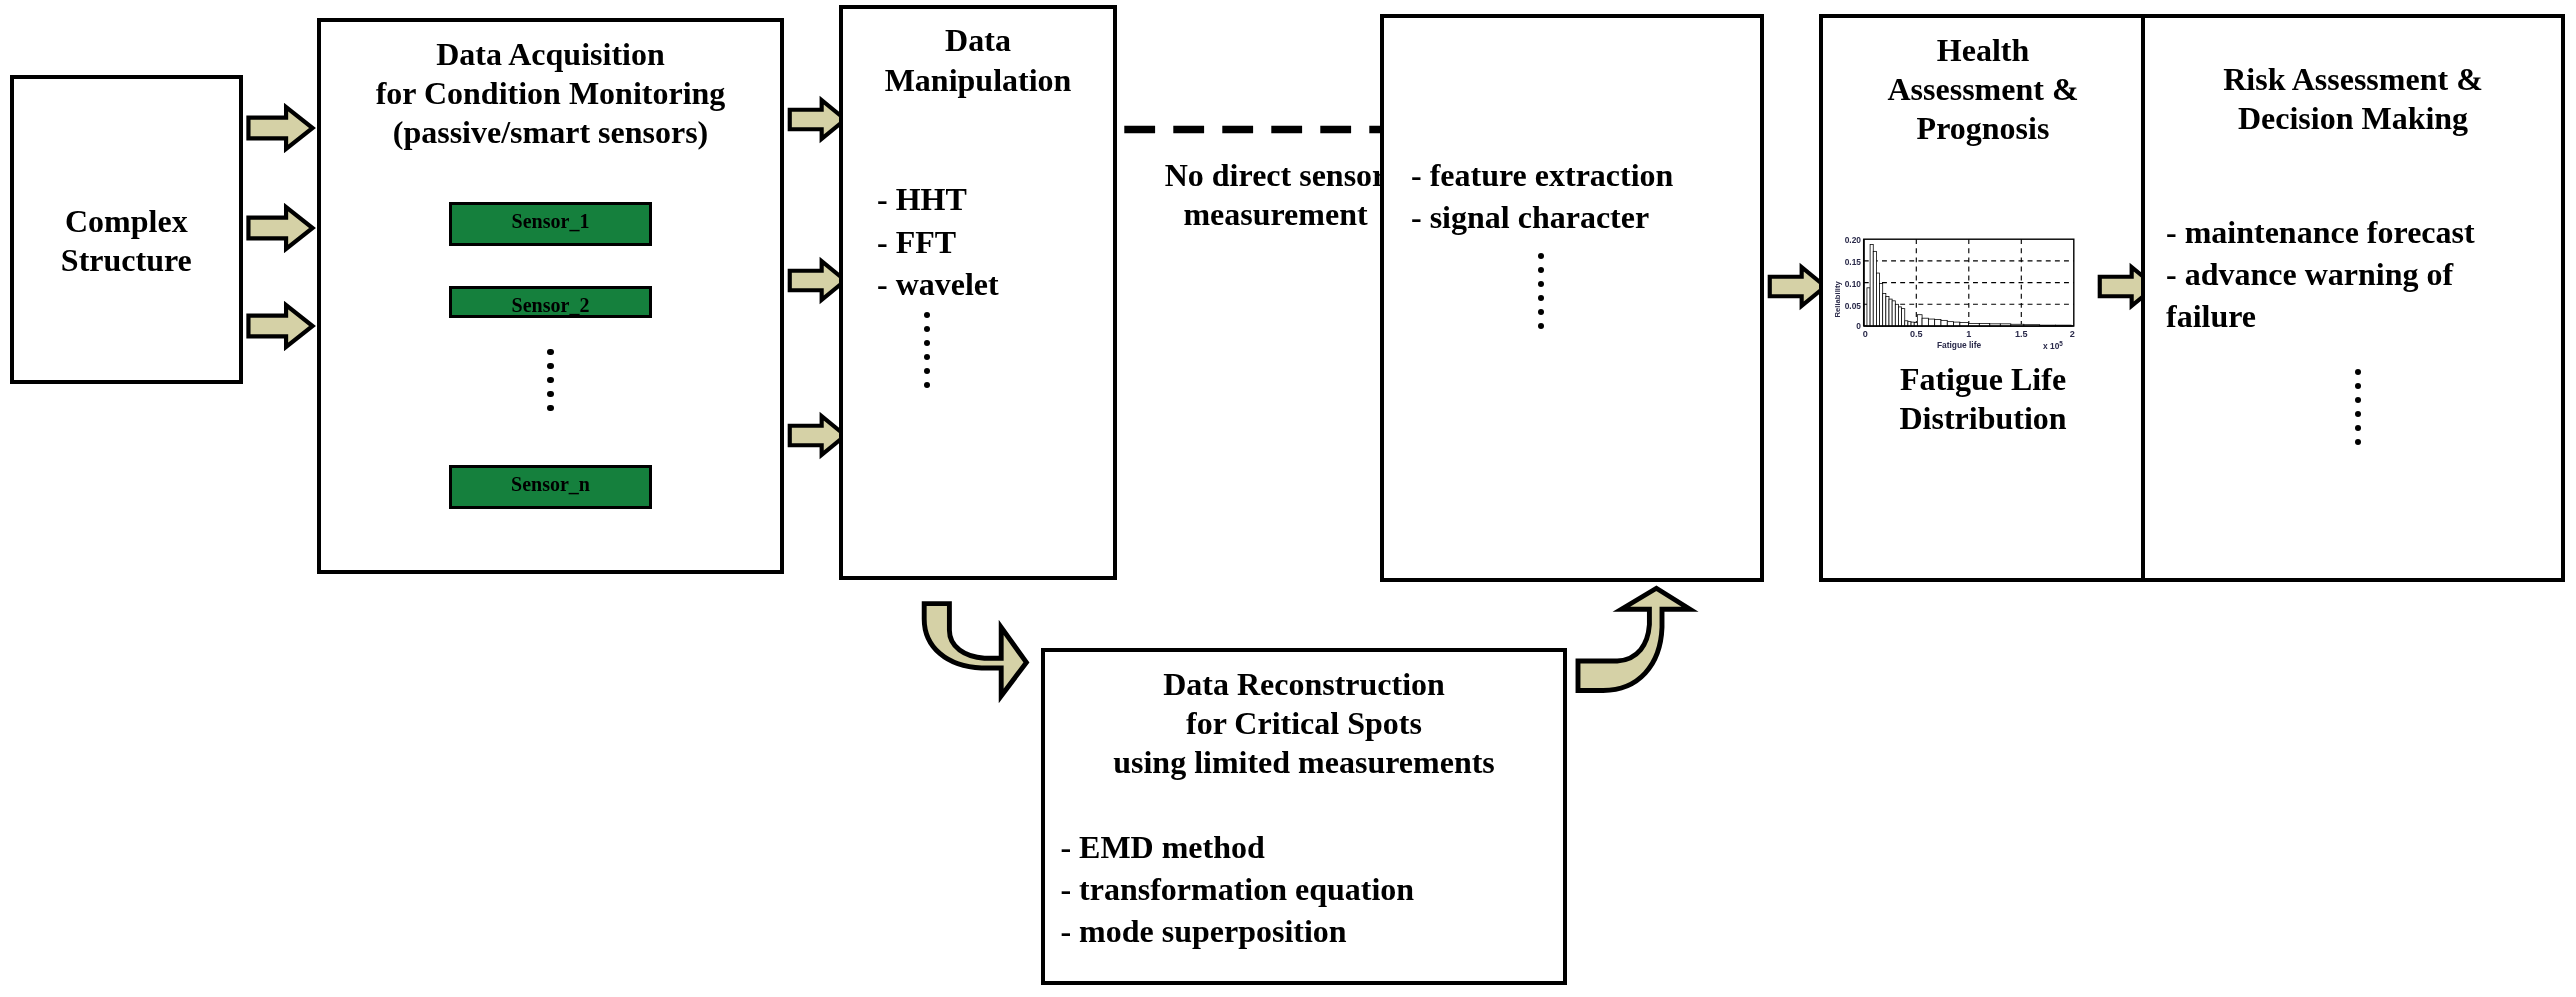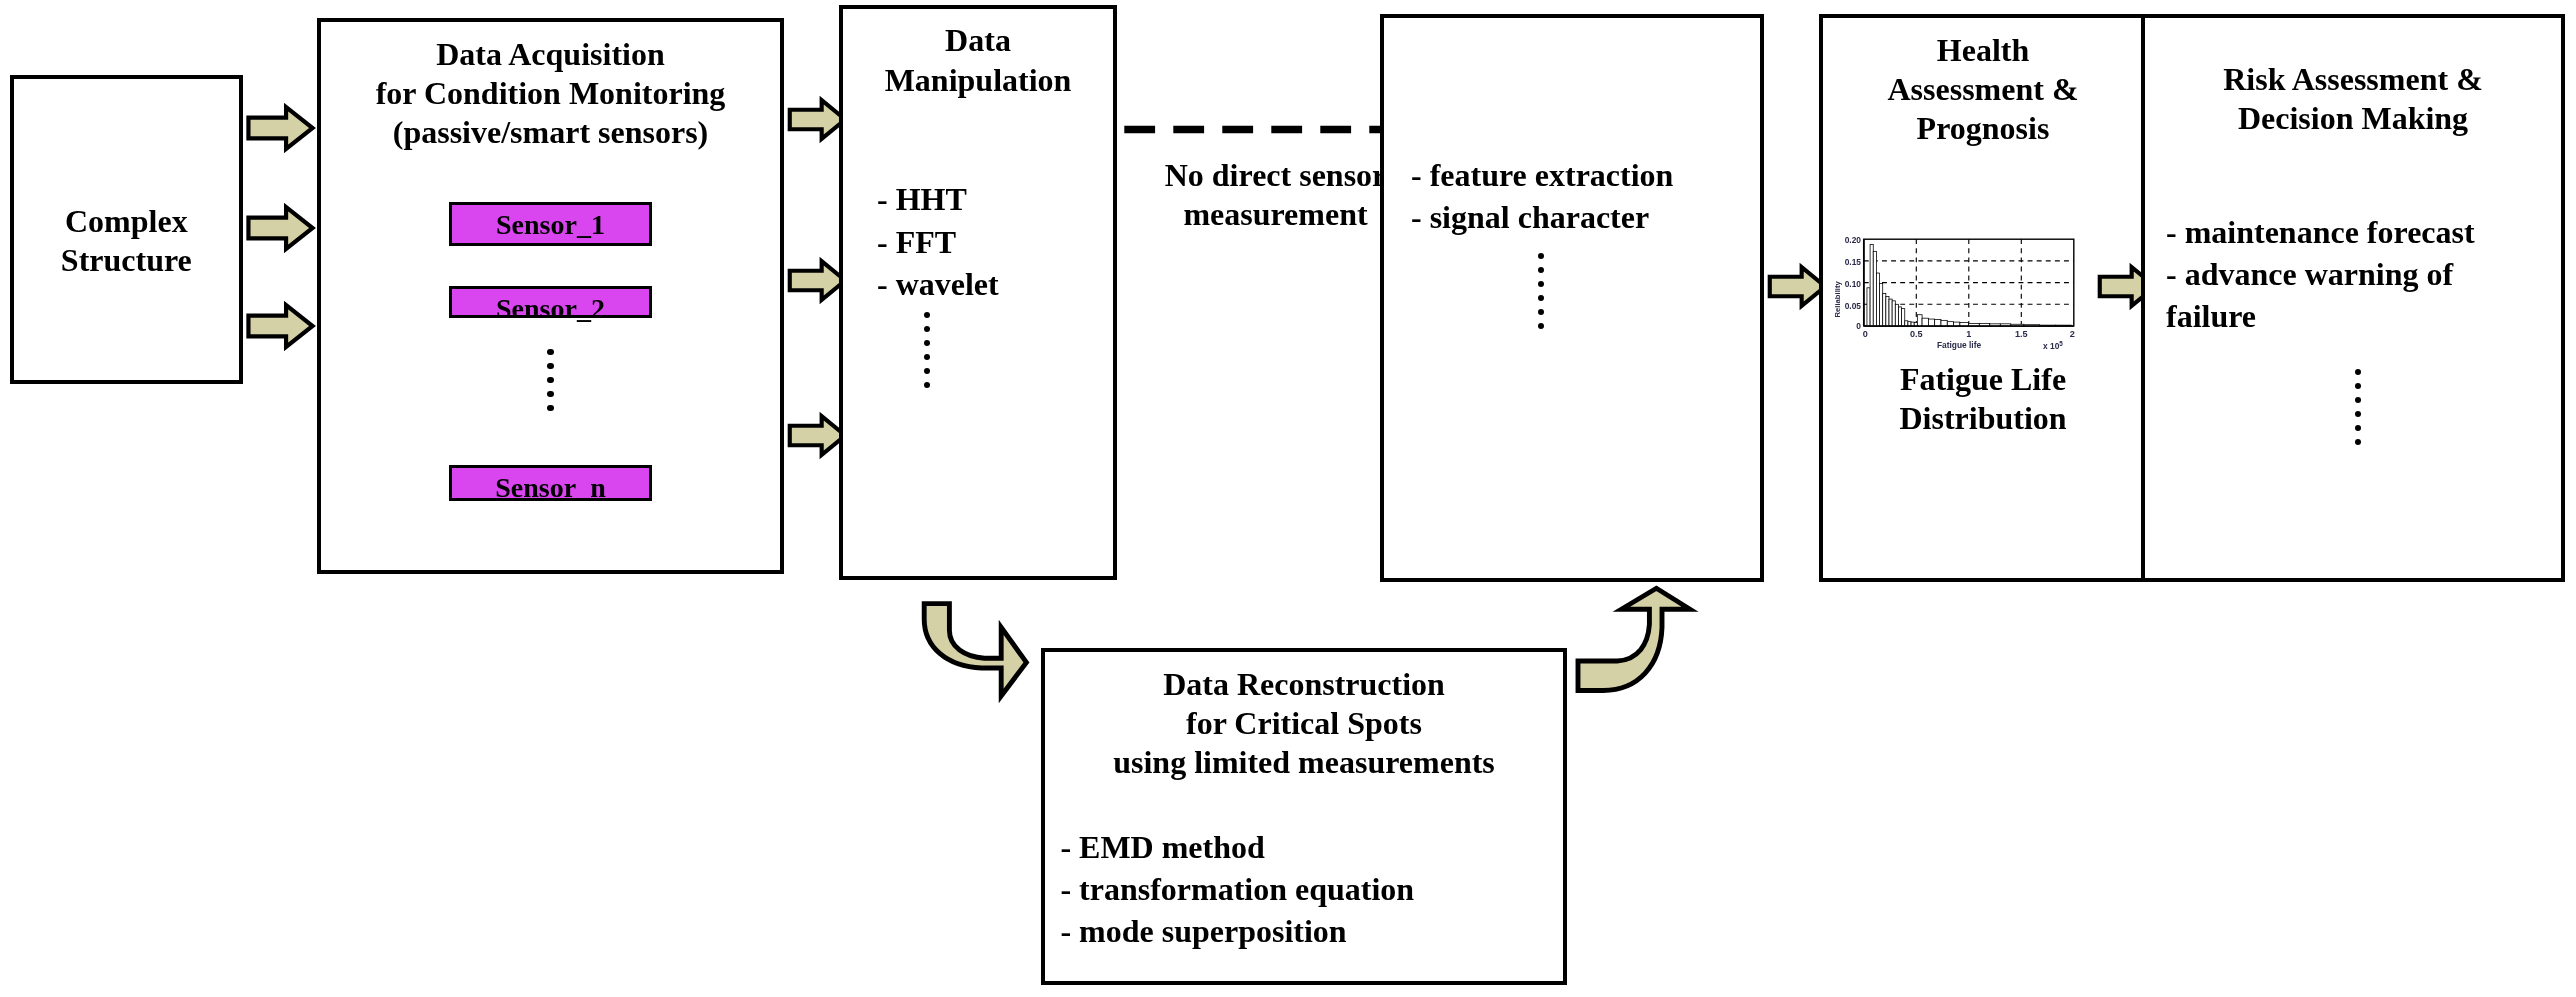--- a/index.html
+++ b/index.html
@@ -51,24 +51,24 @@
     width: 6.3px;
     height: 6.3px;
     border-radius: 50%;
     background: #000;
   }
 
   
   .sensor-box {
     box-sizing: border-box;
     border: 3.5px solid #000;
-    background: #d946ef;
+    background: #15803d;
     text-align: center;
     font-weight: bold;
-    font-size: 28px;
+    font-size: 20px;
     line-height: 1.0;
     padding: 6.3px 0 9px 0;
   }
 
   
   .arrow-svg { position: absolute; overflow: visible; }
 
   
   .dash-label {
     position: absolute;
@@ -125,21 +125,21 @@
     </div>
 
     <div class="vdots" style="position:absolute; left:0; right:0; top:327px; align-items:center;">
       <i></i>
         <i></i>
         <i></i>
         <i></i>
         <i></i>
     </div>
 
-    <div class="sensor-box" style="position:absolute; left:128px; top:443px; width:203px; height:36px;">
+    <div class="sensor-box" style="position:absolute; left:128px; top:443px; width:203px; height:44px;">
       <span>Sensor_n</span>
     </div>
   </div>
 
   <svg class="arrow-svg" style="left:788px; top:98px; width:59px; height:43px;" viewBox="0 0 84 62">
     <polygon points="2,17 48,17 48,3 82,31 48,59 48,45 2,45" fill="#D5D1A6" stroke="#000000" stroke-width="6" stroke-linejoin="miter"></polygon>
   </svg>
   <svg class="arrow-svg" style="left:788px; top:259px; width:59px; height:43px;" viewBox="0 0 84 62">
     <polygon points="2,17 48,17 48,3 82,31 48,59 48,45 2,45" fill="#D5D1A6" stroke="#000000" stroke-width="6" stroke-linejoin="miter"></polygon>
   </svg>

